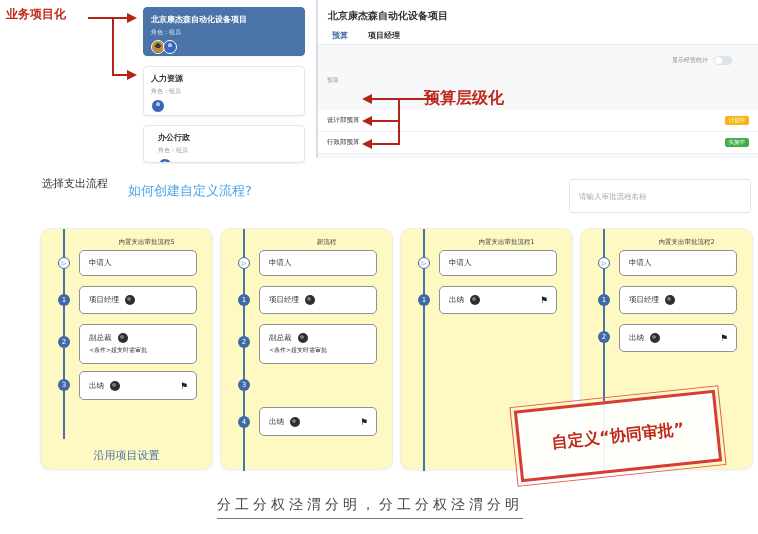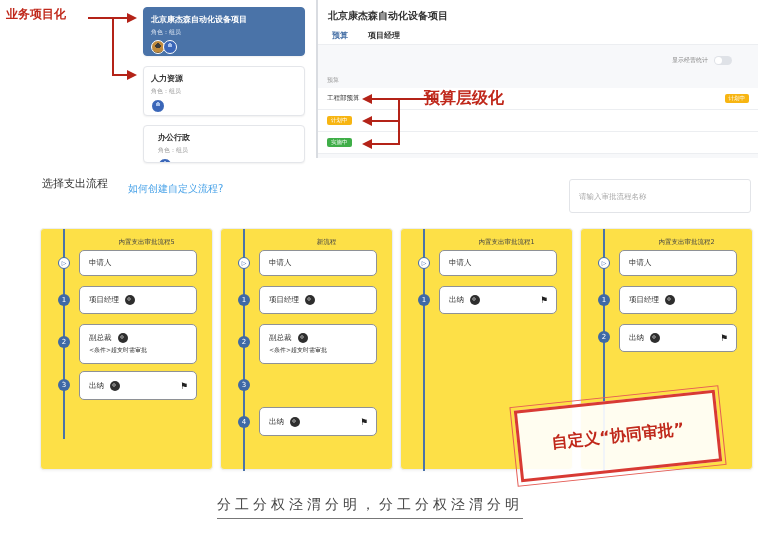--- a/index.html
+++ b/index.html
@@ -60,33 +60,33 @@
   .budget-row .name { font-size: 6.5px; color: #333; flex: 1; }
   .badge { font-size: 5.5px; color: #fff; padding: 1px 4px; border-radius: 2px; }
   .badge.plan { background: #f7b512; }
   .badge.run { background: #3fae48; }
   .anno-budget {
     position: absolute; left: 424px; top: 88px; font-size: 16px; color: #c0281b; font-weight: bold;
   }
 
   
   .flow-title { position: absolute; left: 42px; top: 176px; font-size: 11px; color: #333; }
-  .flow-help { position: absolute; left: 128px; top: 182px; font-size: 10px; color: #4aa3e8; cursor: pointer; }
+  .flow-help { position: absolute; left: 128px; top: 182px; font-size: 13px; color: #4aa3e8; cursor: pointer; }
   .flow-search {
     position: absolute; left: 569px; top: 179px; width: 182px; height: 24px;
     border: 1px solid #e2e4e8; border-radius: 3px; background: #fff;
     font-size: 7.5px; color: #aaa; padding: 16px 9px; line-height: 22px;
     font-family: "DejaVu Sans", sans-serif;
   }
   .flow-search::placeholder { color: #aaa; }
 
   
   .flow-card {
     position: absolute; top: 228px; width: 173px; height: 242px;
-    background: #fde047; border: 1px solid #eceef1; border-radius: 4px;
+    background: #fef9c3; border: 1px solid #eceef1; border-radius: 10px;
     box-shadow: 0 1px 3px rgba(0,0,0,0.05);
   }
   .flow-card .timeline { position: absolute; left: 22px; top: 0; width: 2px; background: #4a73a8; }
   .flow-card .card-name { position: absolute; left: 40px; right: 0; top: 9px; text-align: center; font-size: 6.5px; color: #444; }
   .step {
     position: absolute; left: 38px; width: 118px; border: 1px solid #8e9196; border-radius: 5px;
     background: #fff; padding: 0 9px; display: flex; flex-direction: column; justify-content: center;
   }
   .step-line { display: flex; align-items: center; font-size: 7.5px; color: #333; }
   .step-cond { font-size: 6px; color: #333; margin-top: 3px; }
@@ -157,28 +157,26 @@
     <div class="tab active">预算</div>
     <div class="tab">项目经理</div>
   </div>
   <div class="panel-divider"></div>
   <div class="panel-body"></div>
   <div class="stats-toggle">
     <span class="stats-label">显示经营统计</span>
     <div class="toggle"></div>
   </div>
   <div class="col-head">预算</div>
-  <div class="budget-row" style="top:88px;">
-    <span class="name">工程部预算</span>
+  <div class="budget-row" style="top:110px;">
+    <span class="name">设计部预算</span>
     <span class="badge plan">计划中</span>
   </div>
-  <div class="budget-row" style="top:110px;">
-    <span class="badge plan">计划中</span>
-  </div>
   <div class="budget-row" style="top:132px;">
+    <span class="name">行政部预算</span>
     <span class="badge run">实施中</span>
   </div>
 </div>
 
 <div class="anno-budget">预算层级化</div>
 <div class="arrow-line" style="left:370px;top:98px;width:68px;height:2px;"></div>
 <div class="arrow-head left" style="left:362px;top:94px;"></div>
 <div class="arrow-line" style="left:398px;top:98px;width:2px;height:46px;"></div>
 <div class="arrow-line" style="left:370px;top:120px;width:30px;height:2px;"></div>
 <div class="arrow-head left" style="left:362px;top:116px;"></div>
@@ -214,20 +212,21 @@
     <div class="step-cond">&lt;条件&gt;超支时需审批</div>
   </div>
   <div class="node" style="top:150px;">3</div>
   <div class="step" style="top:142px;height:29px;">
     <div class="step-line">
         <span>出纳</span>
         <span class="mini-avatar"></span>
         <span class="flag">⚑</span>
       </div>
   </div>
+  <div class="reuse-link">沿用项目设置</div>
 </div>
 
 <div class="flow-card" style="left:220px;">
   <div class="timeline" style="height:242px;"></div>
   <div class="card-name">新流程</div>
   <div class="node start" style="top:28px;">▷</div>
   <div class="step" style="top:21px;height:26px;">
     <div class="step-line">
         <span>申请人</span>
       </div>

